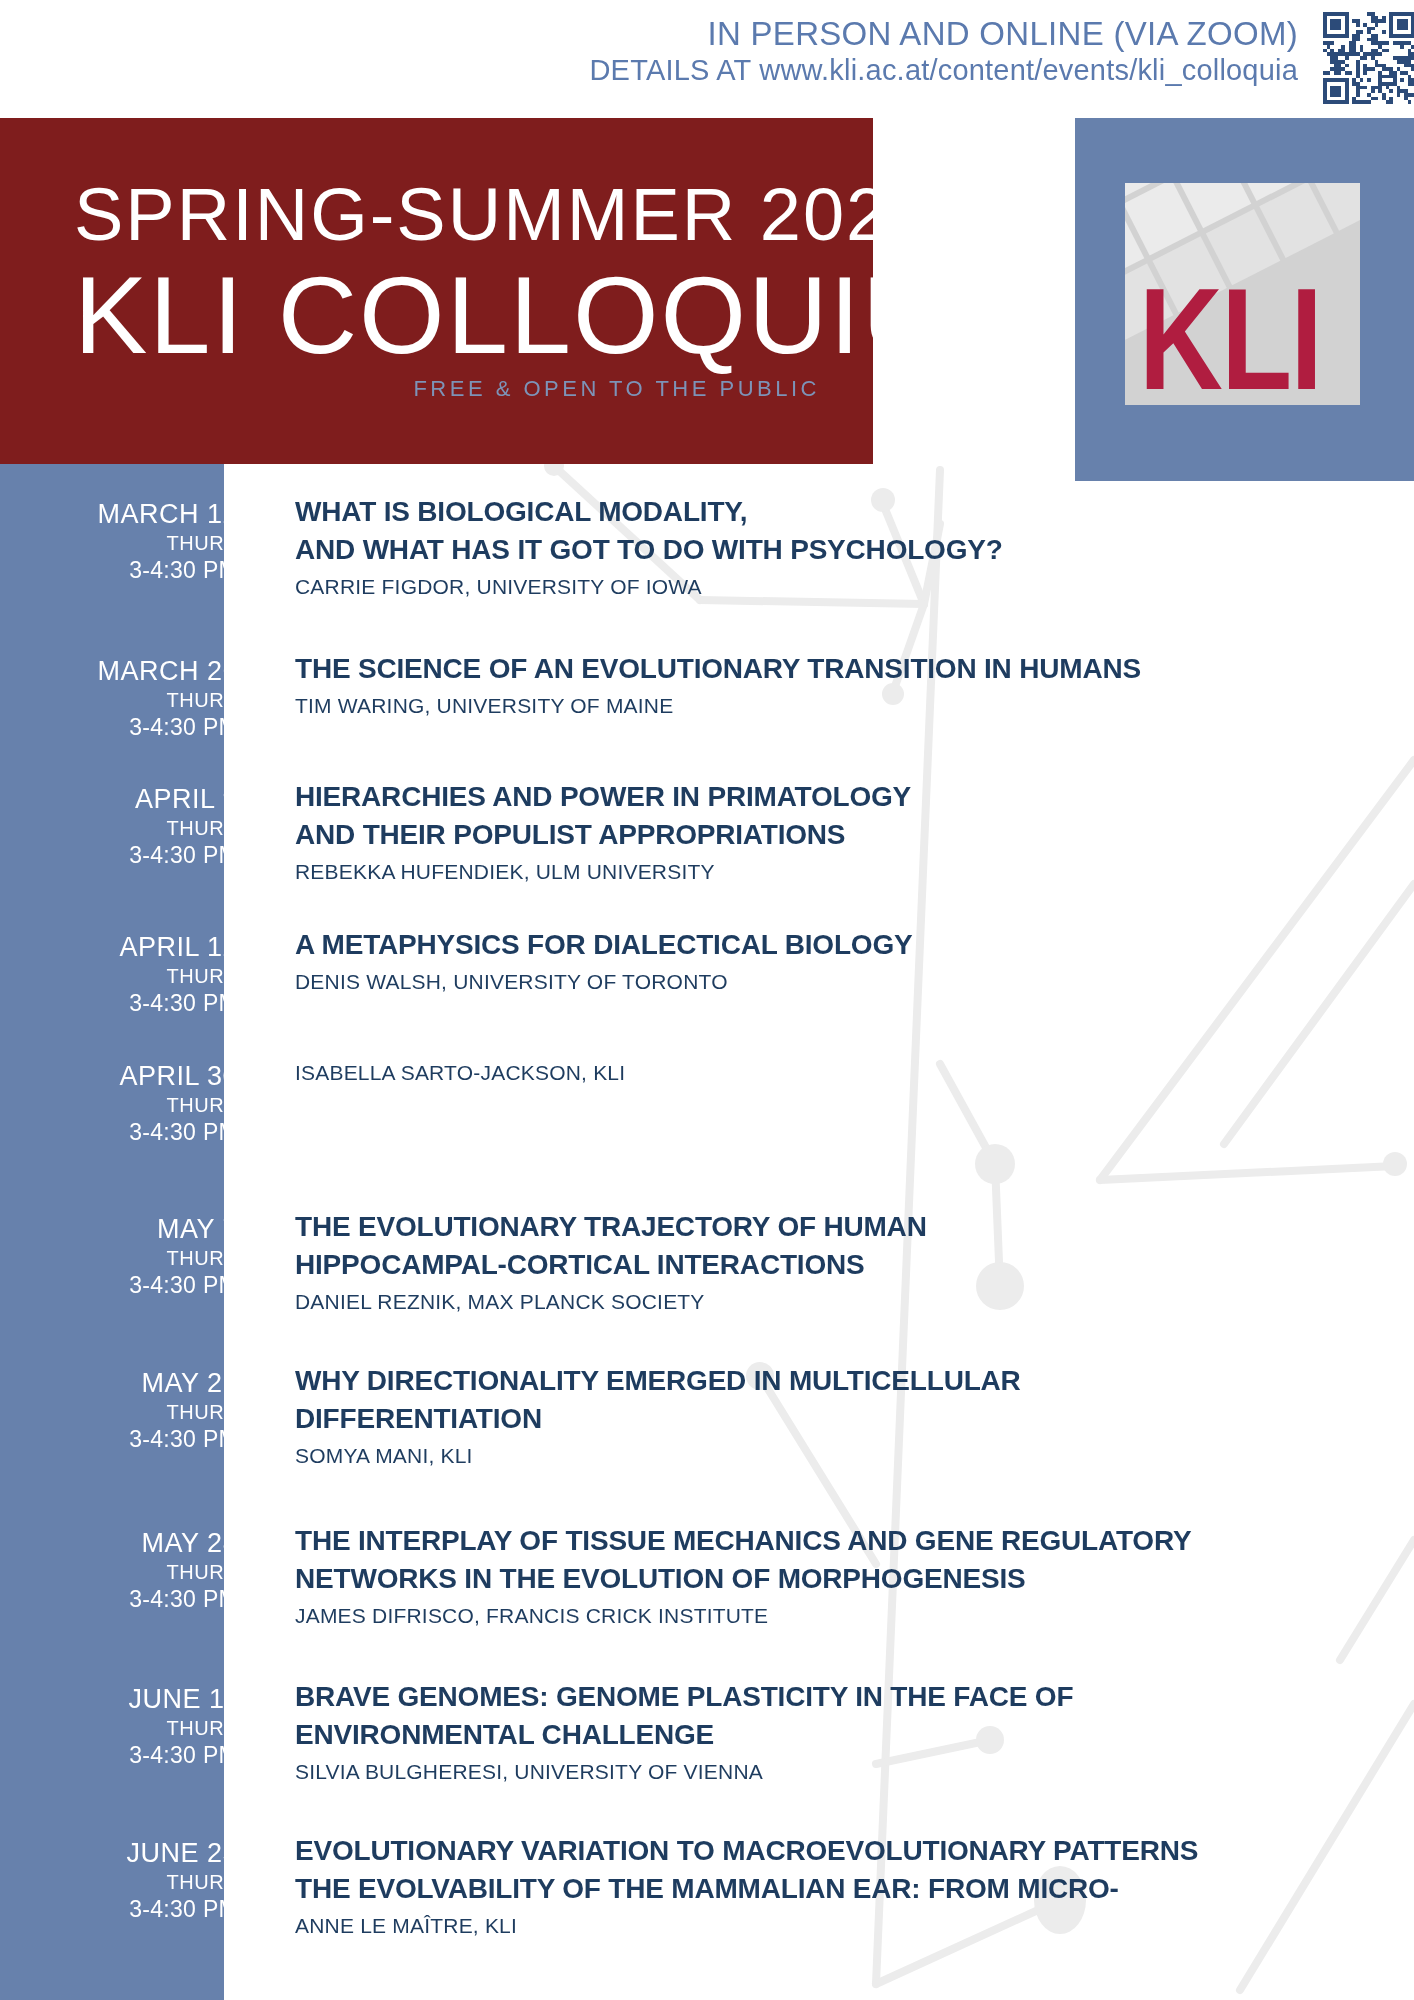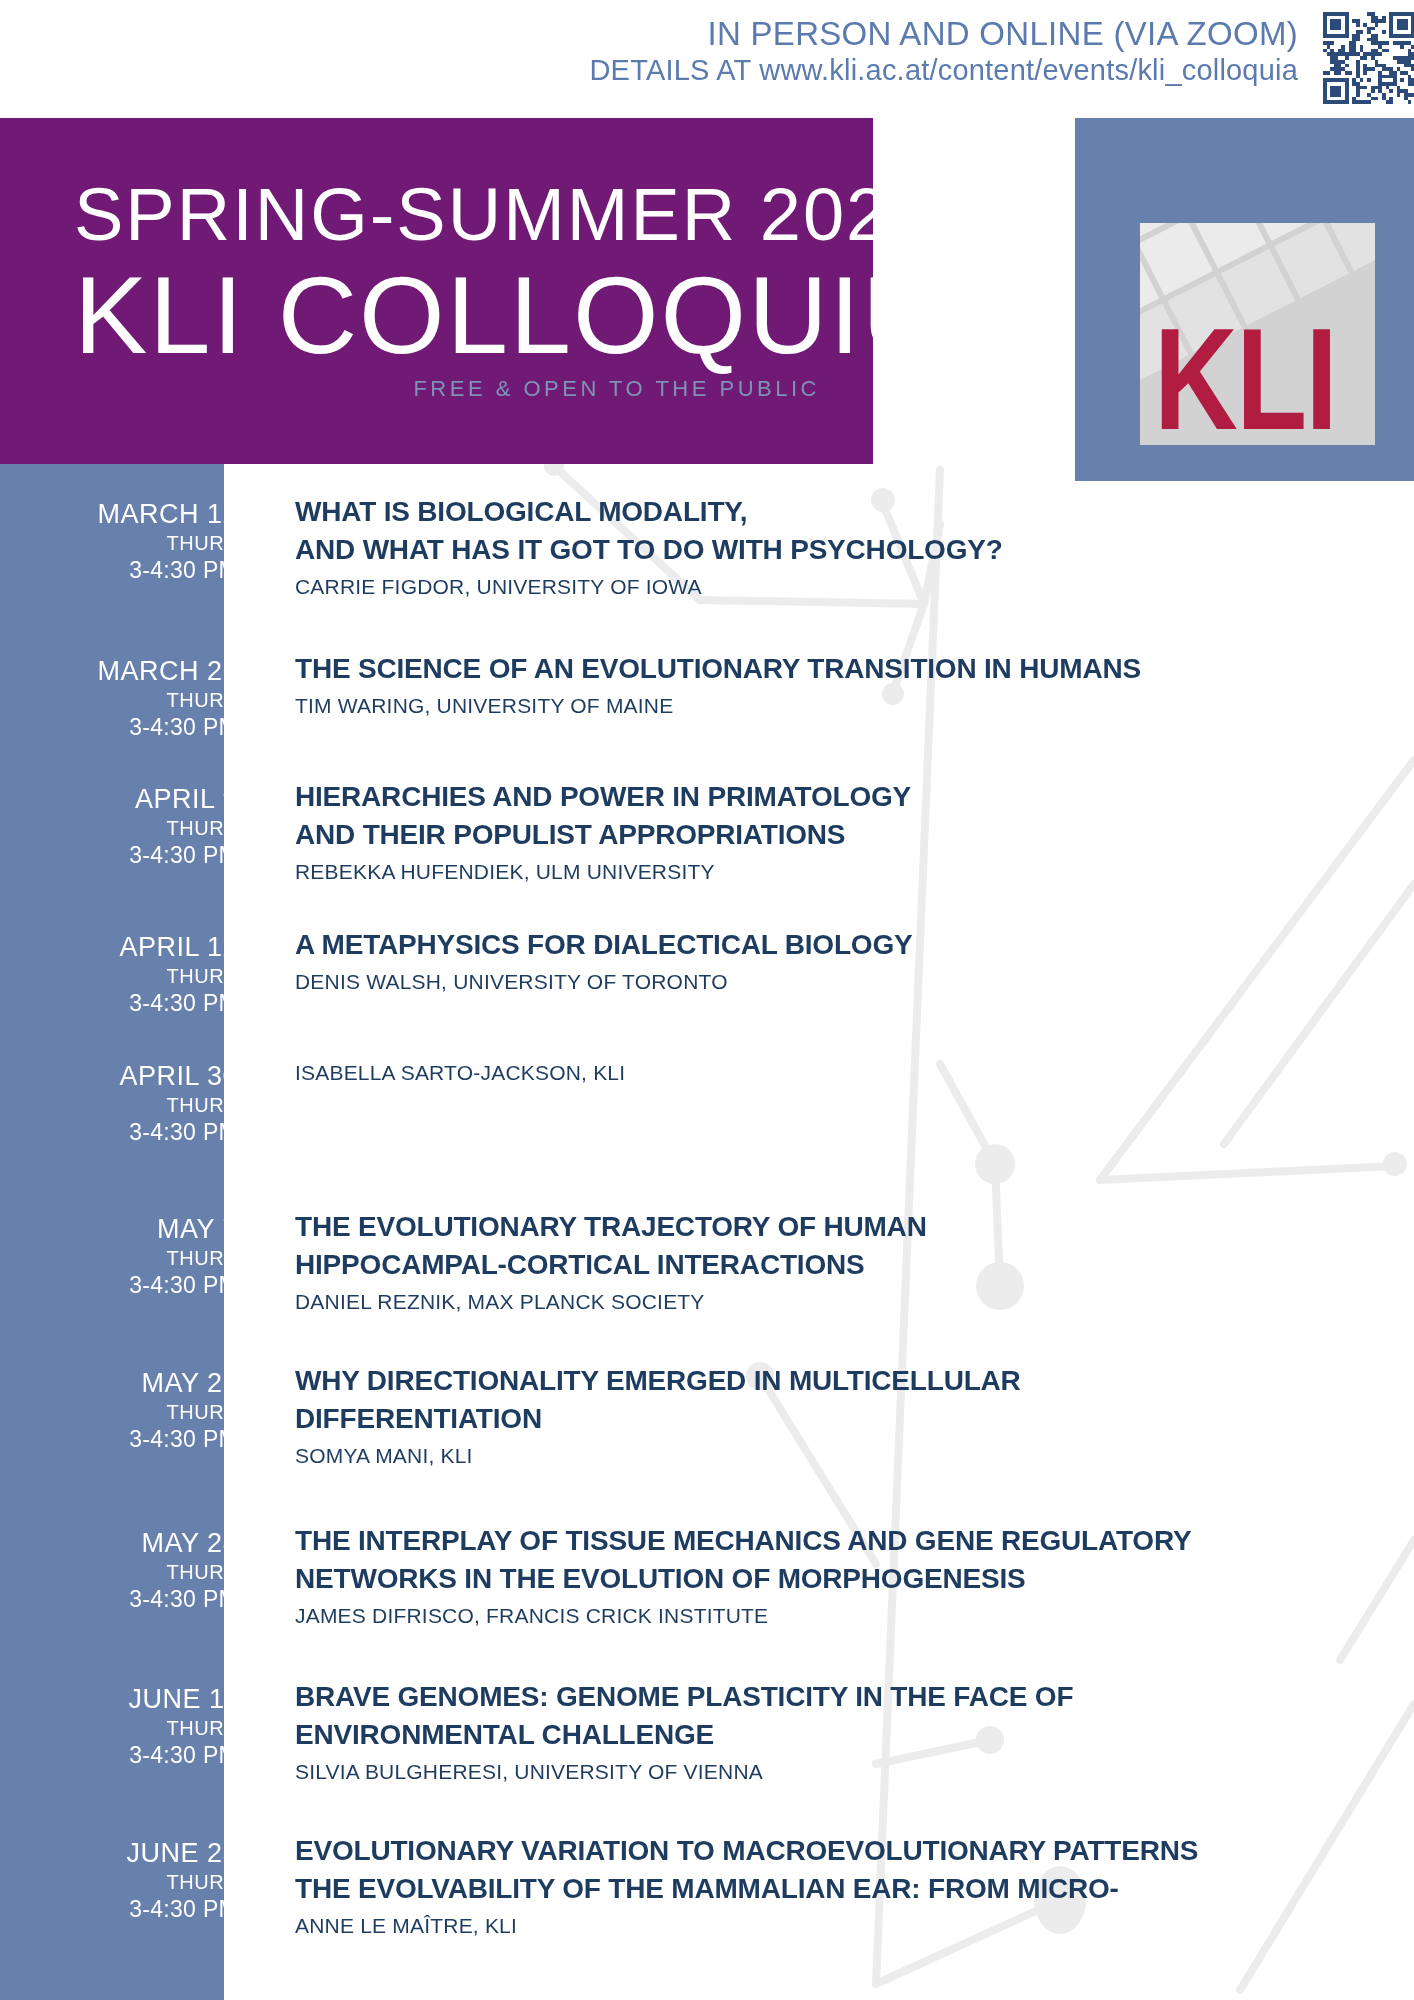--- a/index.html
+++ b/index.html
@@ -7,29 +7,29 @@
           font-family:"Liberation Sans",sans-serif;margin:0 auto;}
 
   
   .topbar{position:absolute;left:12px;top:0;width:1414px;height:118px;background:#ffffff;z-index:3;}
   .tb{position:absolute;top:14px;right:128px;text-align:right;color:#5b7aae;}
   .tb1{font-size:33px;line-height:40px;letter-spacing:.3px;}
   .tb2{font-size:29px;line-height:33px;letter-spacing:.2px;}
   .qr{position:absolute;top:12px;right:11px;width:92px;height:92px;}
 
   
-  .banner-navy{position:absolute;left:0;top:118px;width:873px;height:346px;background:#701a75;z-index:2;}
+  .banner-navy{position:absolute;left:0;top:118px;width:873px;height:346px;background:#7f1d1d;z-index:2;}
   .banner-right{position:absolute;left:1075px;top:118px;width:339px;height:363px;background:#6781ac;z-index:2;}
   .season{position:absolute;left:74px;top:58px;margin:0;color:#ffffff;font-weight:400;
           font-size:74px;line-height:78px;letter-spacing:2px;white-space:nowrap;}
   .maintitle{position:absolute;left:74px;top:140px;margin:0;color:#ffffff;font-weight:400;
           font-size:110px;line-height:114px;letter-spacing:2px;white-space:nowrap;}
   .subtitle{position:absolute;right:53px;top:258px;color:#7d93b7;font-size:22px;
           letter-spacing:3.5px;white-space:nowrap;}
-  .logo{position:absolute;left:65px;top:65px;width:235px;height:267px;margin-top:40px;}
+  .logo{position:absolute;left:50px;top:65px;width:235px;height:267px;}
 
   
   .sidebar{position:absolute;left:0;top:464px;width:224px;height:1536px;background:#6781ac;z-index:1;}
 
   
   .wm{position:absolute;left:224px;top:464px;z-index:0;}
 
   
   .row{position:absolute;left:0;width:1414px;display:flex;align-items:flex-start;z-index:2;}
   .datecol{width:264px;box-sizing:border-box;padding:6px 26px 0 0;text-align:right;color:#ffffff;flex:none;}

